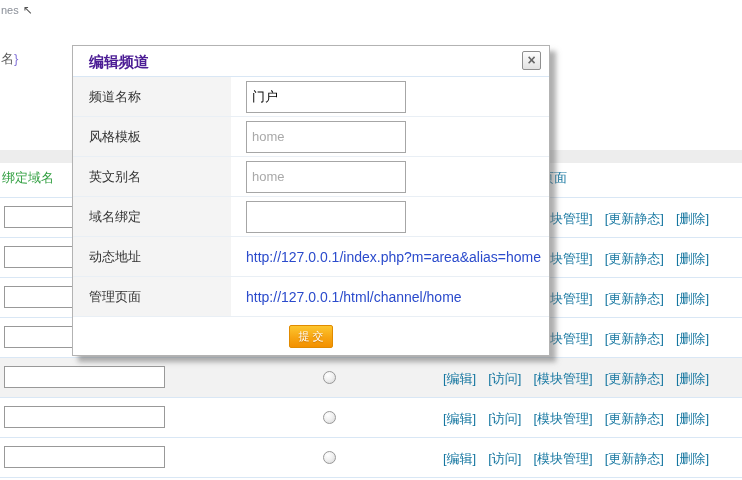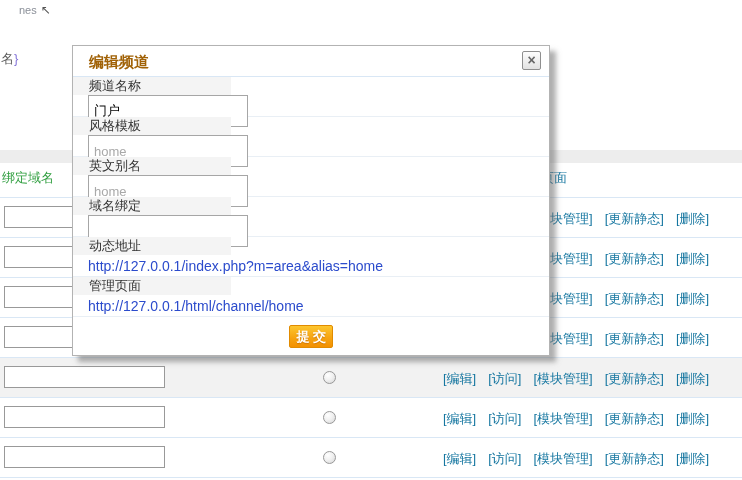--- a/index.html
+++ b/index.html
@@ -3,21 +3,21 @@
 <meta charset="utf-8">
 <style>
   * { margin:0; padding:0; box-sizing:border-box; }
   html,body { width:742px; height:480px; }
   body {
     position:relative; overflow:hidden; background:#fff;
     font-family:"Liberation Sans", sans-serif;
   }
 
   
-  .frag-top { position:absolute; left:19px; top:3px; font-size:11px; color:#8a8f98; }
+  .frag-top { position:absolute; left:1px; top:3px; font-size:11px; color:#8a8f98; }
   .frag-top .cursor { color:#555; font-size:12px; margin-left:4px; }
   .frag-code { position:absolute; left:1px; top:50px; font-size:13px; color:#5a5a5a; }
   .frag-code .brace { color:#8677d9; }
 
   
   .bg-band { position:absolute; left:0; top:150px; width:742px; height:13px; background:#ededed; }
   .tbl-header { position:absolute; left:0; top:163px; width:742px; height:35px; border-bottom:1px solid #d9e7f5; }
   .hdr-domain { position:absolute; left:2px; top:6px; font-size:13px; color:#2f9e3f; }
   .hdr-page   { position:absolute; left:515px; top:6px; font-size:13px; color:#1576a0; }
 
@@ -36,45 +36,45 @@
   }
   .actions { position:absolute; left:443px; top:12px; white-space:nowrap; font-size:13px; }
   .actions span { color:#1576a0; margin-right:12px; cursor:pointer; }
 
   
   .modal {
     position:absolute; left:72px; top:45px; width:478px; background:#fff;
     border:1px solid #b3b3b3; box-shadow:6px 6px 5px rgba(110,110,110,0.55); z-index:10;
   }
   .modal-header { position:relative; height:31px; border-bottom:1px solid #d9e7f5; background:#fff; }
-  .modal-title { position:absolute; left:16px; top:7px; font-size:15px; font-weight:bold; color:#a16207; }
+  .modal-title { position:absolute; left:16px; top:7px; font-size:15px; font-weight:bold; color:#4c1d95; }
   .modal-close {
     position:absolute; right:8px; top:5px; width:19px; height:19px; border:1px solid #8f8f8f;
     border-radius:2px; background:linear-gradient(#fdfdfd,#e2e2e2);
     color:#666; font-size:14px; font-weight:bold; text-align:center; line-height:16px; cursor:pointer;
   }
-  .modal-row { display:flex; height:40px; border-bottom:1px solid #e9eff5;flex-direction:column; }
+  .modal-row { display:flex; height:40px; border-bottom:1px solid #e9eff5; }
   .modal-label {
     width:158px; background:#f4f4f4; font-size:13px; color:#333;
     display:flex; align-items:center; padding-left:16px; flex-shrink:0;
   }
   .modal-value { flex:1; display:flex; align-items:center; padding-left:15px; }
   .modal-value input {
     width:160px; height:22px; border:1px solid #a6a6a6; font-size:13px; padding:15px 5px; color:#000;
   }
   .modal-value input::placeholder { color:#a9a9a9; }
   .modal-link {
     font-family:Liberation Sans, sans-serif; font-size:14px; color:#2b4bcc;
     text-decoration:none; cursor:pointer;
   }
   .modal-footer { height:38px; display:flex; align-items:center; justify-content:center; }
   .submit-btn {
     min-width:44px; height:23px; padding:0 6px; border:1px solid #e18b00; border-radius:2px;
     background:linear-gradient(#fdc62f 0%, #f7a512 55%, #f39000 100%);
-    color:#fff; font-size:13px; font-weight:bold; text-align:right; line-height:21px;
+    color:#fff; font-size:11px; font-weight:normal; text-align:center; line-height:21px;
     text-shadow:0 1px 1px rgba(175,90,0,0.55); cursor:pointer;
   }
 </style>
 </head>
 <body>
 
 <div class="frag-top">
   <span>nes</span><span class="cursor">↖</span>
 </div>
 <div class="frag-code">

